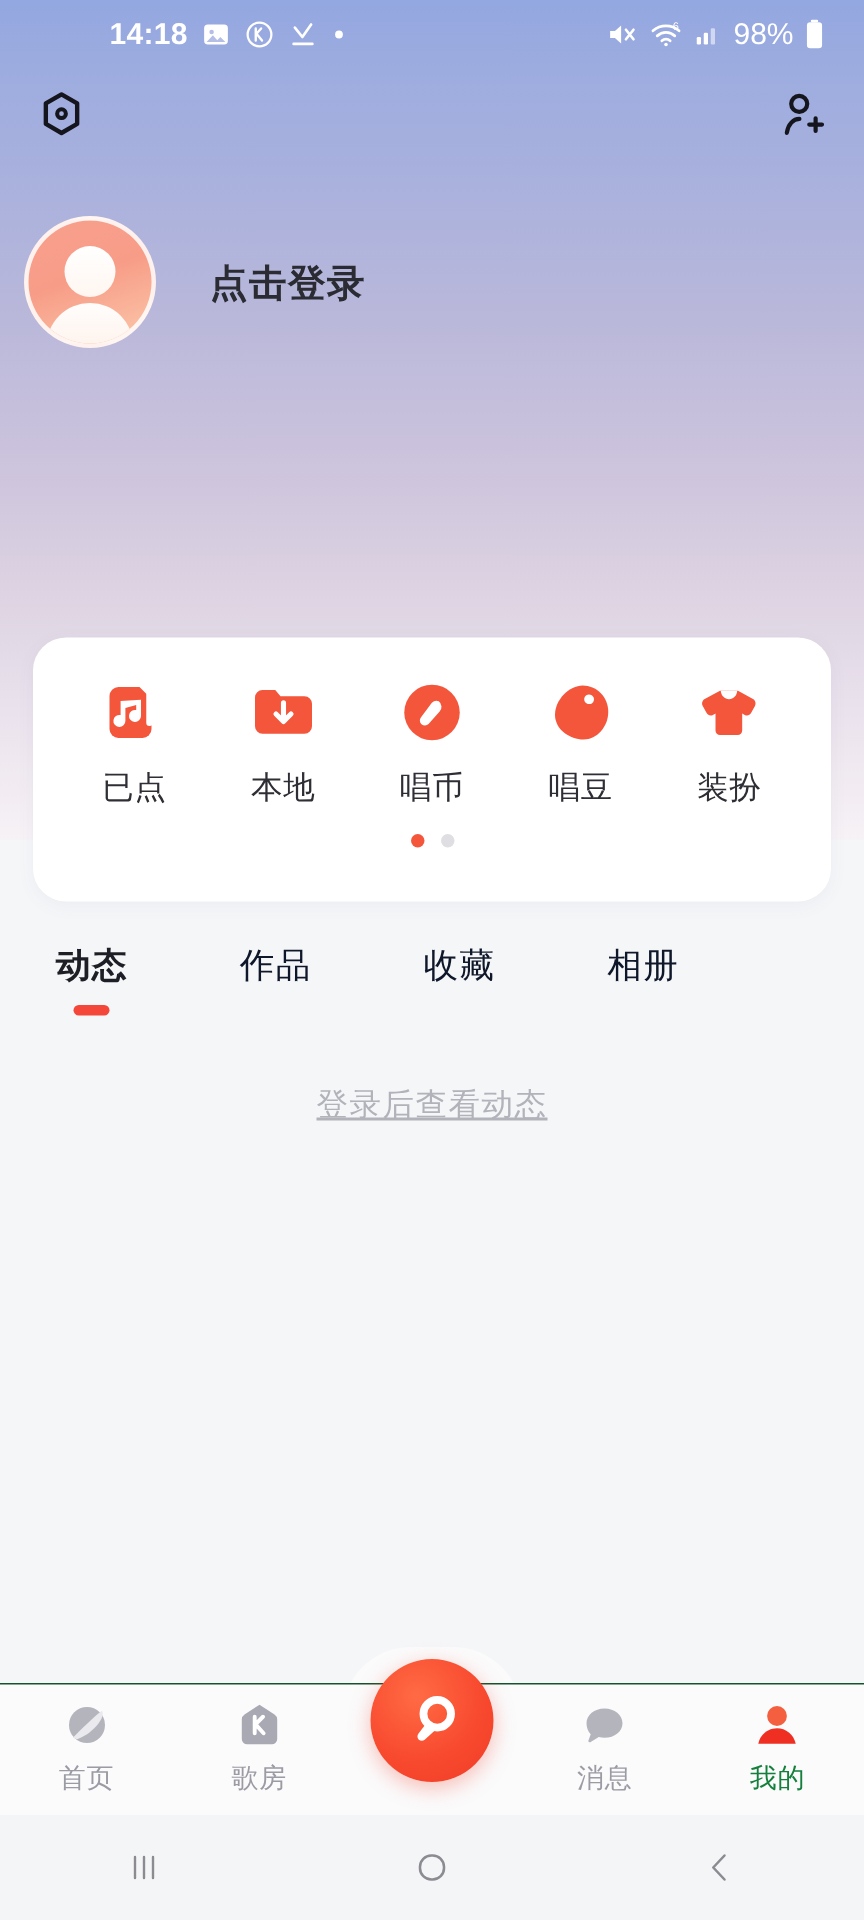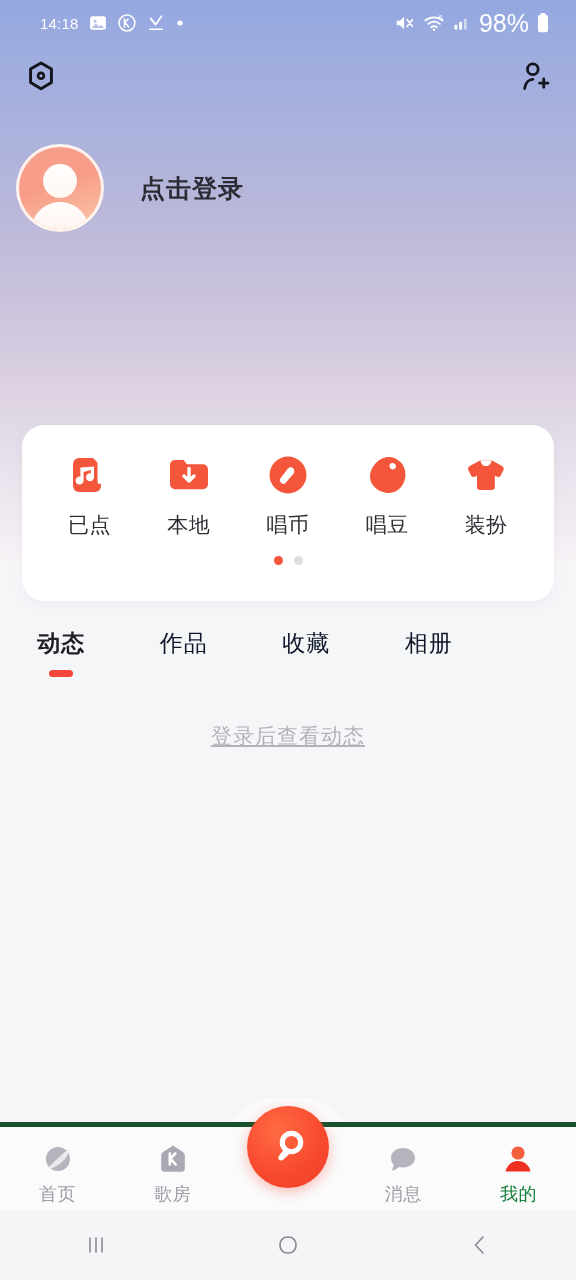--- a/index.html
+++ b/index.html
@@ -39,23 +39,23 @@
 
   
   .statusbar {
     position: absolute; left: 0; top: 0;
     width: 576px; height: 46px;
     display: flex; align-items: center;
     padding: 0 26px 0 40px;
     color: #ffffff;
   }
   .sb-left { display: flex; align-items: center; gap: 9px; }
-  .sb-time { font-size: 15px; font-weight: 400; letter-spacing: .2px; }
+  .sb-time { font-size: 20px; font-weight: 700; letter-spacing: .2px; margin-left: 33px; }
   .sb-right { margin-left: auto; display: flex; align-items: center; gap: 7px; }
-  .sb-batt-text { font-size: 25px; font-weight: 500; text-align: right; }
+  .sb-batt-text { font-size: 20px; font-weight: 500; text-align: right; }
   .ic { display: inline-flex; align-items: center; justify-content: center; }
 
   
   .app-header {
     position: absolute; left: 0; top: 48px;
     width: 576px; height: 58px;
     display: flex; align-items: center; justify-content: space-between;
     padding: 0 24px;
   }
 
@@ -143,22 +143,22 @@
     position: absolute; left: 0; top: 722px;
     width: 576px; text-align: center;
     font-size: 21px; color: #b2b2ba; letter-spacing: 1px; text-decoration: underline;
   }
 
   
   .bottom-nav {
     position: absolute; left: 0; bottom: 70px;
     width: 576px; height: 88px;
     background: #fbfbfc;
-    border-top: 5px solid #14532d;
-    display: flex; align-items: center;
+    border-top: 1px solid #14532d;
+    display: flex; align-items: flex-start;
     padding-top: 10px;
   }
   .nav-item {
     flex: 1; display: flex; flex-direction: column;
     align-items: center; gap: 6px;
   }
   .nav-icon { width: 34px; height: 34px; position: relative; }
   .nav-label { font-size: 18px; color: #9b9ba4; letter-spacing: .5px; }
   .nav-item.active .nav-label { color: #15803d; }
   .nav-spacer { flex: 1; }

